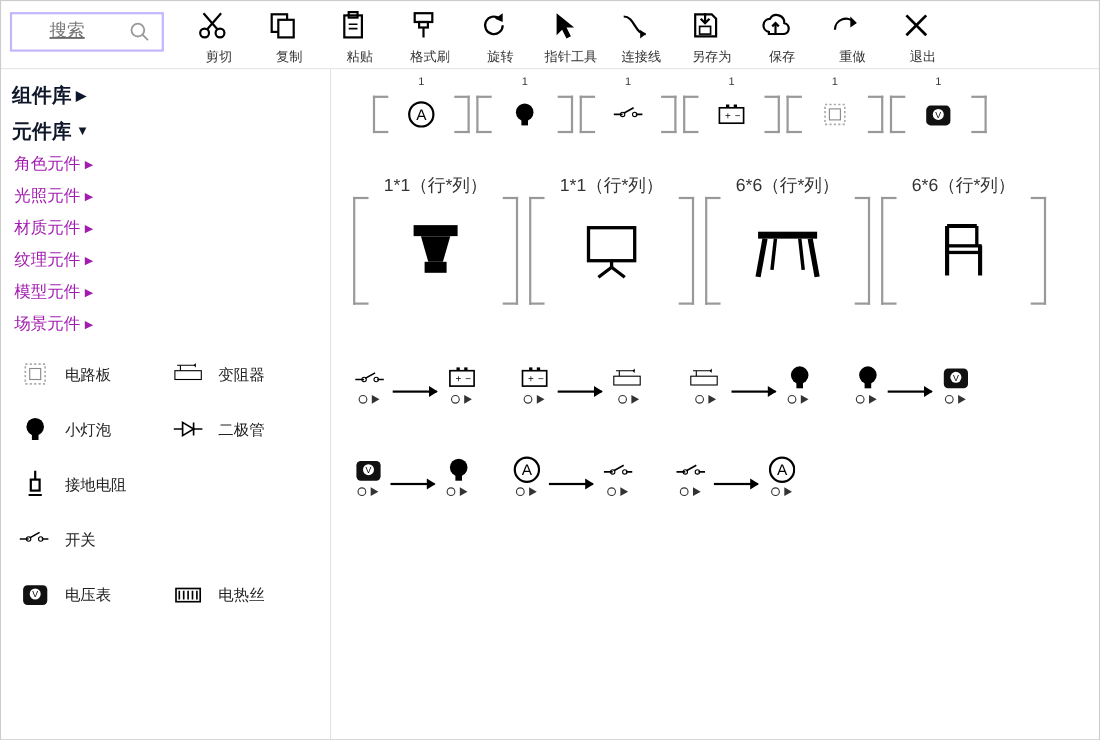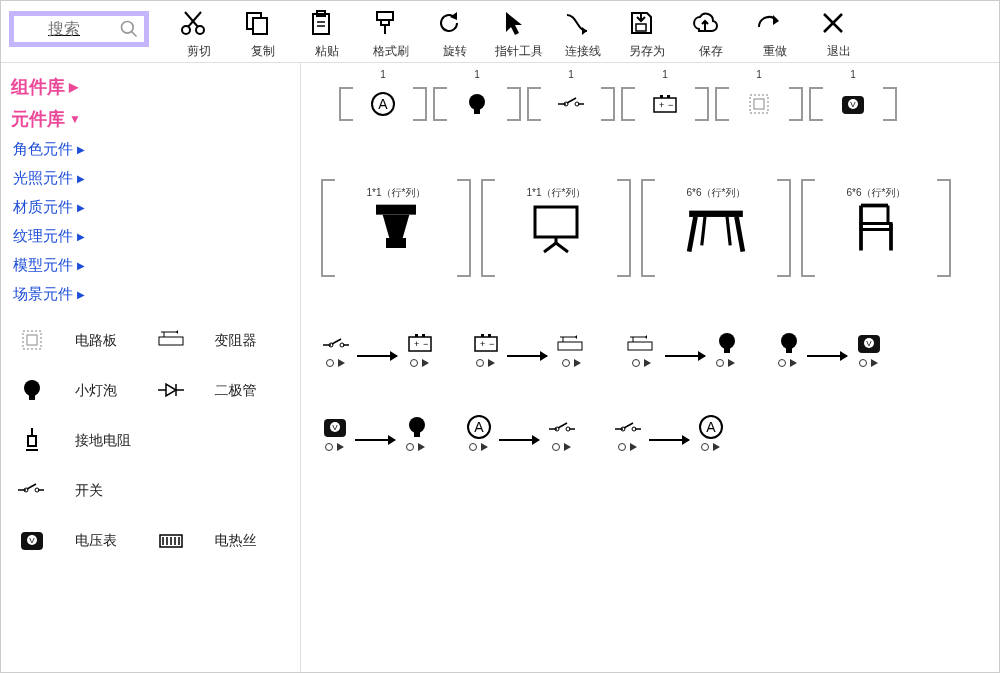--- a/index.html
+++ b/index.html
@@ -1,52 +1,52 @@
 <!DOCTYPE html>
 <html><head>
   <meta charset="utf-8">
   <style>
     * { box-sizing: border-box; margin: 0; padding: 0; }
     body { font-family: "Microsoft YaHei", Arial, sans-serif; font-size: 13px; background: #f5f5f5; width: 1000px; height: 673px; overflow: hidden; }
     .app { width: 1000px; height: 673px; background: #fff; border: 1px solid #ccc; display: flex; flex-direction: column; }
     
     
     .toprow { display: flex; align-items: flex-start; border-bottom: 1px solid #e0e0e0; padding: 4px 8px 2px 8px; }
-    .searchbox { display: flex; align-items: center; border: 5px solid #c4b5fd; height: 36px; width: 140px; margin-right: 12px; margin-top: 6px; text-decoration: underline; }
+    .searchbox { display: flex; align-items: center; border: 2px solid #c4b5fd; height: 36px; width: 140px; margin-right: 12px; margin-top: 6px; text-decoration: underline; }
     .searchbox input { border: none; outline: none; width: 100px; height: 32px; padding: 0 6px; font-size: 16px; text-align: center; color: #999; background: transparent; }
     .search-icon { width: 32px; height: 32px; display: flex; align-items: center; justify-content: center; color: #888; }
     .tool { display: flex; flex-direction: column; align-items: center; width: 60px; margin: 0 2px; cursor: pointer; }
     .tool-icon { height: 36px; display: flex; align-items: center; justify-content: center; }
     .tool-icon svg { width: 28px; height: 28px; }
     .tool-label { font-size: 12px; color: #333; margin-top: 2px; margin-left: 12px; }
     
     
     .main { display: flex; flex: 1; overflow: hidden; }
     .sidebar { width: 300px; border-right: 1px solid #e0e0e0; padding: 8px 10px; overflow-y: auto; background: #fff; }
-    .catheader { font-size: 18px; font-weight: bold; color: #ec4899; padding: 4px 0; display: flex; align-items: center; cursor: pointer; }
+    .catheader { font-size: 18px; font-weight: bold; color: #0f172a; padding: 4px 0; display: flex; align-items: center; cursor: pointer; }
     .catheader .tri { margin-left: 4px; font-size: 12px; }
-    .catitem { font-size: 15px; color: #1d4ed8; padding: 5px 0 5px 2px; display: flex; align-items: center; cursor: pointer; }
+    .catitem { font-size: 15px; color: #a21caf; padding: 5px 0 5px 2px; display: flex; align-items: center; cursor: pointer; }
     .catitem .tri { margin-left: 4px; font-size: 10px; }
     
     .palette { margin-top: 12px; }
     .prow { display: flex; align-items: center; margin-bottom: 10px; }
     .pcell { display: flex; align-items: center; width: 140px; cursor: pointer; }
     .pcell .pi { width: 44px; height: 40px; display: flex; align-items: center; justify-content: center; }
-    .pcell .plabel { font-size: 14px; color: #222; margin-left: 20px; }
+    .pcell .plabel { font-size: 14px; color: #222; margin-left: 4px; }
     
     .canvas { flex: 1; background: #fff; padding: 18px 20px; overflow: auto; position: relative; }
     .crow { display: flex; gap: 24px; margin-bottom: 46px; flex-wrap: wrap; }
     .cslot { position: relative; display: flex; flex-direction: column; align-items: center; }
     .bracket { position: relative; width: 110px; height: 60px; display: flex; align-items: center; justify-content: center; }
     .bracket::before, .bracket::after { content: ""; position: absolute; top: 6px; bottom: 6px; width: 12px; border-top: 2px solid #999; border-bottom: 2px solid #999; }
     .bracket::before { left: 0; border-left: 2px solid #999; }
     .bracket::after { right: 0; border-right: 2px solid #999; }
     .bracket.big { width: 170px; height: 110px; }
     .small-num { position: absolute; top: -12px; left: 50%; transform: translateX(-50%); font-size: 10px; color: #333; }
-    .rowcol-label { position: absolute; top: -14px; left: 50%; transform: translateX(-50%); font-size: 10px; color: #333; white-space: nowrap; margin-top: 27px; }
+    .rowcol-label { position: absolute; top: -14px; left: 50%; transform: translateX(-50%); font-size: 16px; color: #333; white-space: nowrap; }
     
     .pair { display: flex; align-items: flex-end; gap: 8px; }
     .pair .node { display: flex; flex-direction: column; align-items: center; gap: 4px; }
     .pair .arrow { width: 40px; height: 2px; background: #000; position: relative; margin-bottom: 10px; }
     .pair .arrow::after { content: ""; position: absolute; right: -1px; top: -4px; border-left: 8px solid #000; border-top: 5px solid transparent; border-bottom: 5px solid transparent; }
     .markers { display: flex; gap: 4px; align-items: center; font-size: 10px; }
     .markers .circ { width: 8px; height: 8px; border: 1px solid #333; border-radius: 50%; }
     .markers .trg { width: 0; height: 0; border-left: 7px solid #333; border-top: 4px solid transparent; border-bottom: 4px solid transparent; }
     
     

